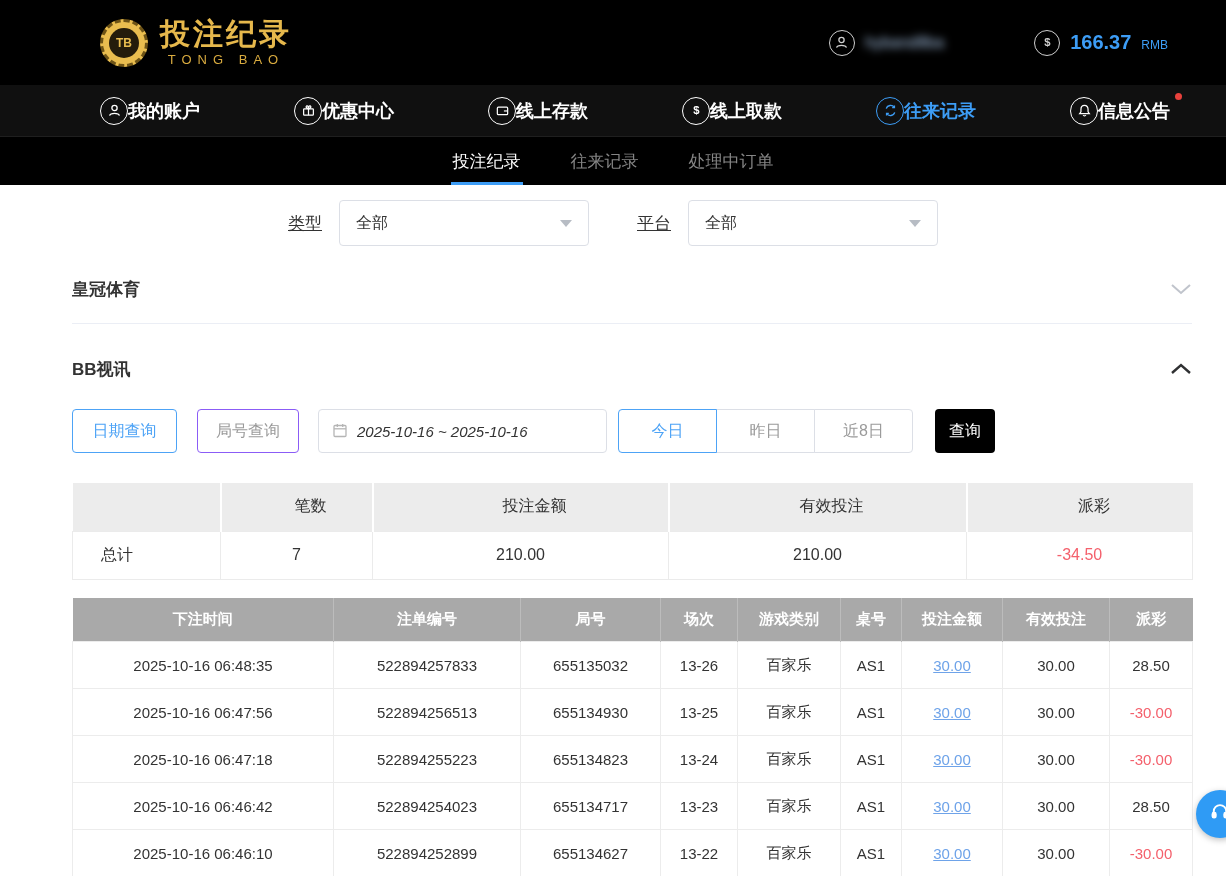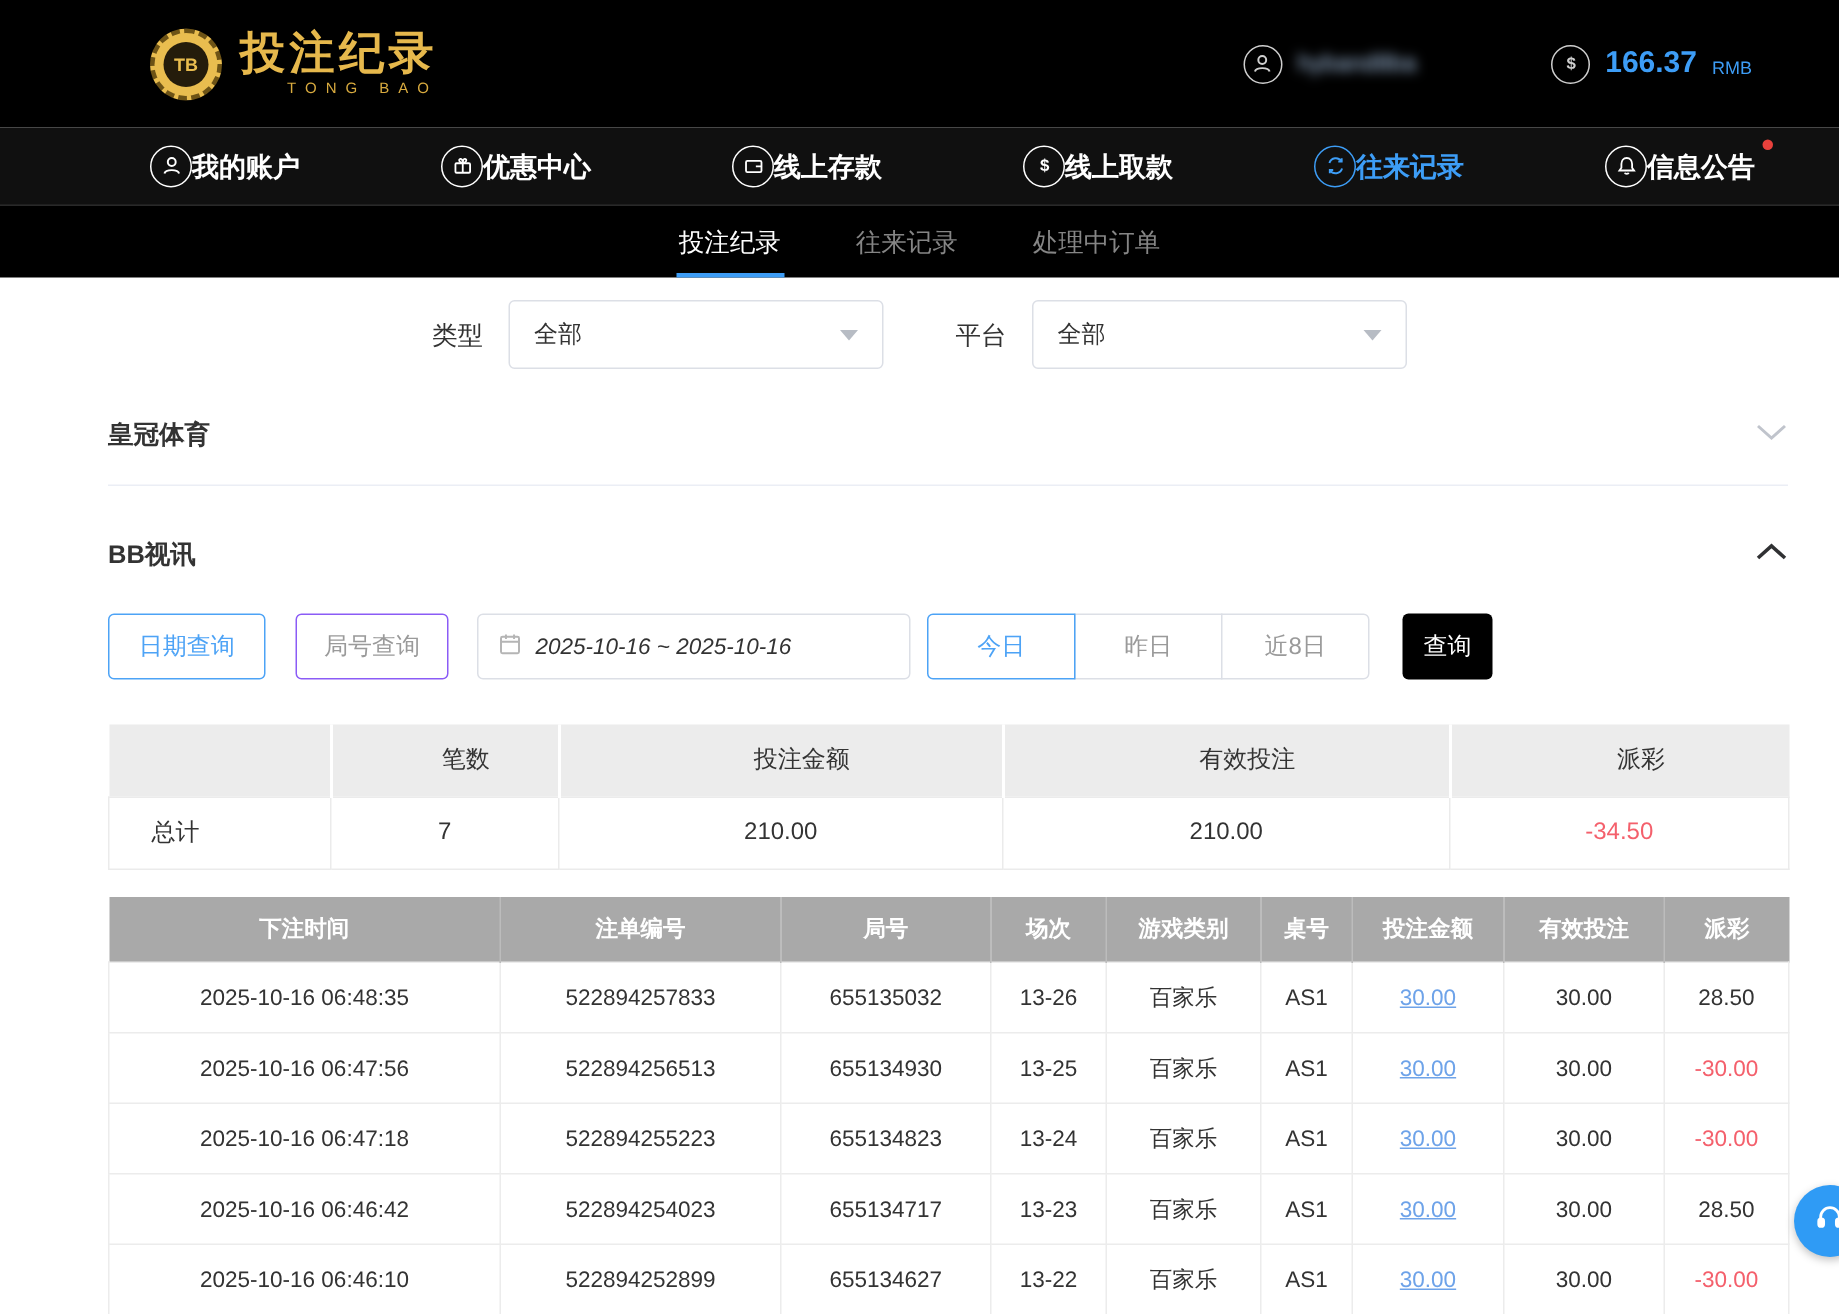--- a/index.html
+++ b/index.html
@@ -7,21 +7,21 @@
     font-family:"Liberation Sans","DejaVu Sans",sans-serif; color:#333; position:relative; }
 
   
   .top { height:85px; background:#000; display:flex; align-items:center; justify-content:space-between; }
   .logo { display:flex; align-items:center; margin-left:100px; gap:12px; cursor:pointer; }
   .chip { width:48px; height:48px; border-radius:50%; background:#e9bd4f; border:3px dashed #6d5316;
     display:flex; align-items:center; justify-content:center; }
   .chip-inner { width:30px; height:30px; border-radius:50%; background:#241c0b; color:#e9bd4f;
     font-size:12px; font-weight:700; display:flex; align-items:center; justify-content:center; }
   .logo-title { color:#e6b84c; font-size:30px; font-weight:700; letter-spacing:3px; line-height:1; }
-  .logo-sub { color:#d9ab3f; font-size:10px; letter-spacing:6px; text-align:right; margin-top:3px; }
+  .logo-sub { color:#d9ab3f; font-size:13px; letter-spacing:6px; text-align:center; margin-top:3px; }
   .head-right { display:flex; align-items:center; gap:90px; margin-right:58px; }
   .user, .balance { display:flex; align-items:center; gap:10px; cursor:pointer; }
   .hicon { width:26px; height:26px; border:1px solid #cfcfcf; border-radius:50%; color:#cfcfcf;
     display:flex; align-items:center; justify-content:center; }
   .uname { color:#a9c6e8; font-size:16px; filter:blur(4px); }
   .bal-num { color:#3d9df6; font-size:20px; font-weight:600; }
   .bal-cur { color:#3d9df6; font-size:12px; margin-top:4px; }
 
   
   .main-nav { height:52px; background:#101010; border-bottom:1px solid #1f1f1f;
@@ -35,21 +35,21 @@
 
   
   .sub-nav { height:48px; background:#000; display:flex; justify-content:center; gap:46px; }
   .tab { display:flex; align-items:center; color:#858585; font-size:17px; cursor:pointer;
     border-bottom:3px solid transparent; padding:3px 2px 0 2px; }
   .tab.active { color:#fff; border-bottom-color:#3d9df6; }
 
   
   .filter-row { margin-top:15px; display:flex; justify-content:center; align-items:center; gap:48px; }
   .filter-group { display:flex; align-items:center; gap:17px; }
-  .filter-label { font-size:17px; color:#333; }
+  .filter-label { font-size:17px; color:#333;text-decoration:underline; }
   .select-box { width:250px; height:46px; border:1px solid #dcdfe6; border-radius:4px;
     display:flex; align-items:center; padding:0 16px; font-size:16px; color:#333; cursor:pointer;
     justify-content:space-between; background:#fff; }
   .caret { width:0; height:0; border-left:6px solid transparent; border-right:6px solid transparent;
     border-top:7px solid #b7bcc4; }
 
   
   .content { padding:0 34px 0 72px; }
   .section-row { display:flex; align-items:center; justify-content:space-between; cursor:pointer; }
   .section-title { font-size:17px; font-weight:700; color:#333; }

